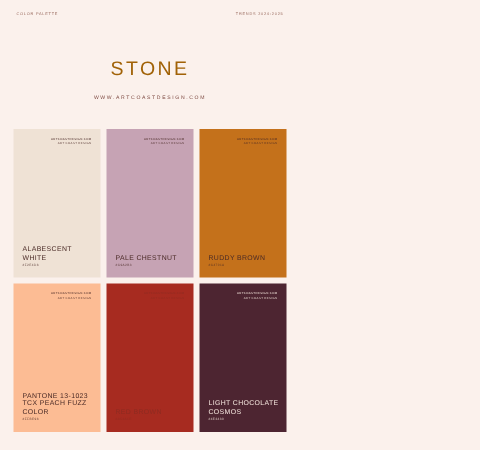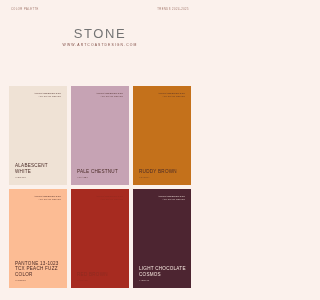--- a/index.html
+++ b/index.html
@@ -44,23 +44,23 @@
   .title-wrap {
     position: absolute;
     top: 27px;
     left: 0;
     right: 0;
     text-align: center;
   }
   .main-title {
     font-size: 13px;
     letter-spacing: 1.6px;
-    color: #737373;
-    line-height: 1;
-    margin: 0;
+    color: #a16207;
+    line-height: 1;
+    margin: 12px;
     font-weight: 400;
     font-family: "Liberation Sans", sans-serif;
   }
   .site-url {
     margin-top: 4px;
     font-size: 3.4px;
     letter-spacing: 1.1px;
     color: #7E4A42;
     line-height: 1;
   }

